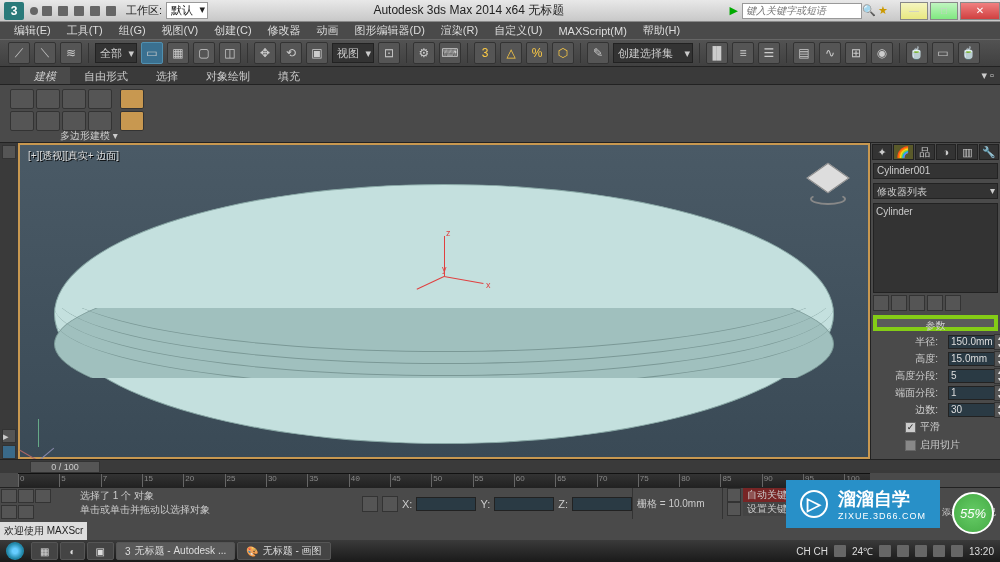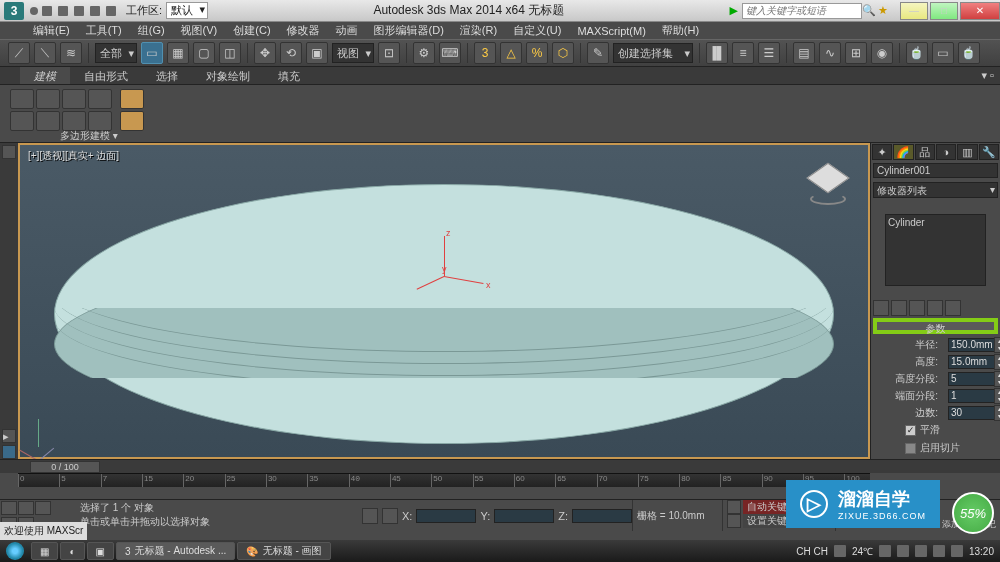--- a/index.html
+++ b/index.html
@@ -11,21 +11,21 @@
 .workspace-dd::after { content: "▾"; position: absolute; right: 2px; top: 0; }
 .app-title { flex: 1; text-align: center; color: #222; font-size: 12px; }
 .search-box { width: 120px; height: 16px; background: #fff; border: 1px solid #999; font-size: 10px; color: #888; padding: 0 3px; font-style: italic; }
 .winbtns { display: flex; margin-left: 8px; }
 .winbtn { width: 28px; height: 18px; margin-left: 2px; border: 1px solid #888; display: flex; align-items: center; justify-content: center; font-size: 10px; }
 .winbtn.min { background: linear-gradient(#f5f5c0,#e8e880); }
 .winbtn.max { background: linear-gradient(#c0f5c0,#80e880); }
 .winbtn.cls { background: linear-gradient(#f08080,#d04040); color:#fff; width: 40px; }
 .tb-small { height: 14px; background: #3a3a3a; display: flex; padding: 0 20px; gap: 6px; align-items: center; }
 .tb-small span { width: 10px; height: 10px; background: #666; border-radius: 1px; }
-.menubar { height: 17px; background: #4a4a4a; display: flex; align-items: center; padding: 0 8px; gap: 4px; color: #ddd; font-size: 11px; margin-left: 19px; }
+.menubar { height: 17px; background: #4a4a4a; display: flex; align-items: center; padding: 0 8px; gap: 4px; color: #ddd; font-size: 11px; }
 .menubar div { padding: 0 6px; cursor: pointer; }
 .toolbar1 { height: 28px; background: linear-gradient(#525252,#404040); display: flex; align-items: center; padding: 0 8px; gap: 4px; border-top: 1px solid #666; border-bottom: 1px solid #222; }
 .tb-btn { width: 22px; height: 22px; background: #555; border: 1px solid #333; border-radius: 2px; display: flex; align-items: center; justify-content: center; color: #ccc; font-size: 12px; }
 .tb-btn.active { background: #3a7090; border-color: #5090b0; }
 .tb-btn.yellow { color: #ffcc44; }
 .tb-sep { width: 1px; height: 20px; background: #333; margin: 0 2px; }
 .tb-dd { height: 20px; background: #333; border: 1px solid #222; color: #ccc; padding: 0 14px 0 4px; position: relative; font-size: 11px; display: flex; align-items: center; }
 .tb-dd::after { content: "▾"; position: absolute; right: 2px; }
 .ribbon-tabs { height: 18px; background: #3a3a3a; display: flex; padding-left: 20px; gap: 0; border-bottom: 1px solid #222; }
 .ribbon-tab { padding: 2px 14px; color: #ccc; font-size: 11px; }
@@ -55,36 +55,36 @@
 .viewcube .ring { position: absolute; bottom: -4px; left: 2px; width: 36px; height: 12px; border: 2px solid #888; border-radius: 50%; border-top-color: transparent; }
 .corner-gizmo { position: absolute; left: 18px; bottom: 10px; }
 .corner-gizmo .ax { position: absolute; width: 1px; background: #666; transform-origin: bottom; }
 .right-panel { width: 130px; background: #4a4a4a; border-left: 1px solid #222; display: flex; flex-direction: column; }
 .rp-tabs { height: 18px; display: flex; gap: 1px; padding: 1px; }
 .rp-tab { flex: 1; background: #333; border: 1px solid #222; display: flex; align-items: center; justify-content: center; }
 .rp-tab.active { background: #5a5a2a; }
 .rp-name { height: 16px; background: #333; margin: 2px; padding: 1px 3px; font-size: 10px; border: 1px solid #222; }
 .rp-dd { height: 16px; background: #333; margin: 2px; padding: 1px 3px; font-size: 10px; border: 1px solid #222; position: relative; }
 .rp-dd::after { content: "▾"; position: absolute; right: 2px; }
-.rp-stack { height: 90px; background: #333; margin: 14px; border: 1px solid #222; padding: 2px; font-size: 10px; }
+.rp-stack { height: 90px; background: #333; margin: 2px; border: 1px solid #222; padding: 2px; font-size: 10px; }
 .rp-pin-row { height: 18px; display: flex; gap: 2px; padding: 0 2px; }
 .rp-pin { width: 16px; height: 16px; background: #555; border: 1px solid #333; }
 .rp-rollout-hdr { height: 16px; background: #5a5a5a; margin: 2px 2px 0; text-align: center; font-size: 10px; border: 4px solid #84cc16; }
 .rp-params { margin: 2px; font-size: 10px; }
 .rp-param-row { display: flex; align-items: center; height: 17px; gap: 8px; justify-content: space-between; padding-right: 2px;}
 .rp-param-row label { flex: 1; text-align: right; padding-right: 2px; }
 .rp-spinner { width: 48px; height: 14px; background: #2a3a44; border: 1px solid #222; padding: 0 2px; color: #ddd; position: relative; display: flex; align-items: center;}
 .rp-spinner::after { content: "▴\A▾"; white-space: pre; position: absolute; right: -10px; top: -2px; font-size: 6px; line-height: 7px; background: #555; width: 9px; text-align: center; border: 1px solid #333;}
 .rp-check-row { display: flex; align-items: center; gap: 4px; padding: 2px 0 2px 32px; }
 .rp-check { width: 11px; height: 11px; background: #ccc; border: 1px solid #666; display: flex; align-items: center; justify-content: center; font-size: 9px; color: #222;}
 .timeline { height: 14px; background: #3a3a3a; display: flex; align-items: center; padding: 0 30px; border-top: 1px solid #222; position: relative; }
 .tl-slider { width: 70px; height: 12px; background: #555; border: 1px solid #333; font-size: 9px; display: flex; align-items: center; justify-content: center; }
 .tl-ruler { height: 14px; background: linear-gradient(#333,#222); position: relative; border-top: 1px solid #111; margin-left: 18px; margin-right: 130px; }
 .tl-tick { position: absolute; top: 0; font-size: 8px; color: #888; border-left: 1px solid #666; height: 100%; padding-left: 1px;}
-.statusbar { height: 32px; background: #4a4a4a; display: flex; border-top: 1px solid #222; margin-top: 12px; }
+.statusbar { height: 32px; background: #4a4a4a; display: flex; border-top: 1px solid #222; }
 .sb-left { width: 76px; display: flex; flex-direction: column; }
 .sb-btn-row { display: flex; gap: 1px; padding: 1px; }
 .sb-btn { width: 16px; height: 14px; background: #555; border: 1px solid #333; }
 .sb-info { flex: 1; display: flex; flex-direction: column; font-size: 10px; padding: 1px 4px; }
 .sb-coords { display: flex; gap: 4px; align-items: center; }
 .sb-coord-box { width: 60px; height: 14px; background: #2a3a44; border: 1px solid #222; padding: 0 3px; display: flex; align-items: center; }
 .sb-grid { width: 90px; font-size: 10px; display: flex; align-items: center; border-left: 1px solid #333; padding-left: 4px; }
 .sb-right { display: flex; align-items: center; gap: 2px; padding: 0 4px; }
 .sb-play { display: flex; gap: 1px; }
 .sb-play-btn { width: 18px; height: 16px; background: #555; border: 1px solid #333; display:flex; align-items:center; justify-content:center; font-size: 9px;}

